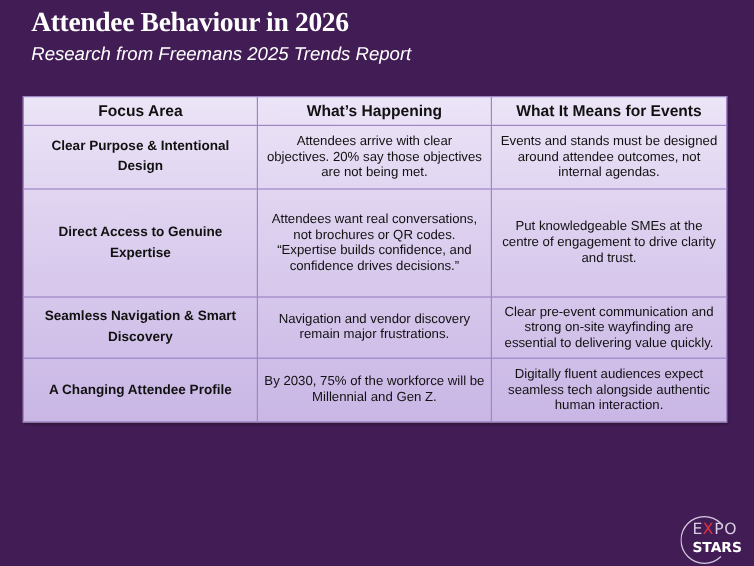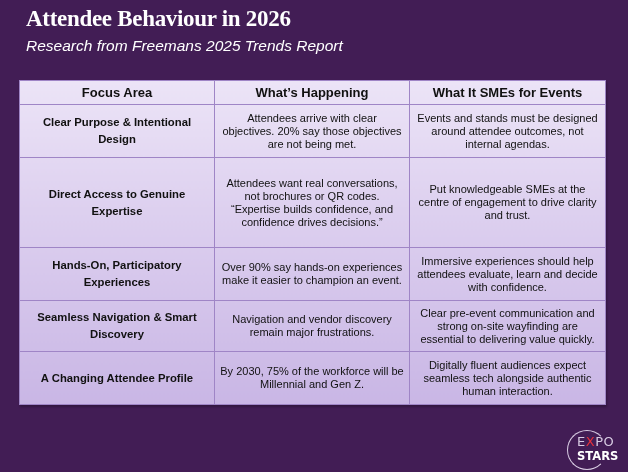--- a/index.html
+++ b/index.html
@@ -61,38 +61,33 @@
 <body>
 
 <div class="title">Attendee Behaviour in 2026</div>
 <div class="subtitle">Research from Freemans 2025 Trends Report</div>
 
 <table class="grid">
   <thead>
     <tr>
       <th class="c1">Focus Area</th>
       <th class="c2">What’s Happening</th>
-      <th class="c3">What It SMEs for Events</th>
+      <th class="c3">What It Means for Events</th>
     </tr>
   </thead>
   <tbody>
     <tr style="height:53px">
       <td class="focus">Clear Purpose &amp; Intentional Design</td>
       <td class="desc">Attendees arrive with clear objectives. 20% say those objectives are not being met.</td>
       <td class="desc">Events and stands must be designed around attendee outcomes, not internal agendas.</td>
     </tr>
     <tr style="height:90px">
       <td class="focus">Direct Access to Genuine Expertise</td>
       <td class="desc">Attendees want real conversations, not brochures or QR codes. “Expertise builds confidence, and confidence drives decisions.”</td>
       <td class="desc">Put knowledgeable SMEs at the centre of engagement to drive clarity and trust.</td>
-    </tr>
-    <tr style="height:53px">
-      <td class="focus">Hands-On, Participatory Experiences</td>
-      <td class="desc">Over 90% say hands-on experiences make it easier to champion an event.</td>
-      <td class="desc">Immersive experiences should help attendees evaluate, learn and decide with confidence.</td>
     </tr>
     <tr style="height:51px">
       <td class="focus">Seamless Navigation &amp; Smart Discovery</td>
       <td class="desc">Navigation and vendor discovery remain major frustrations.</td>
       <td class="desc">Clear pre-event communication and strong on-site wayfinding are essential to delivering value quickly.</td>
     </tr>
     <tr style="height:53px">
       <td class="focus">A Changing Attendee Profile</td>
       <td class="desc">By 2030, 75% of the workforce will be Millennial and Gen Z.</td>
       <td class="desc">Digitally fluent audiences expect seamless tech alongside authentic human interaction.</td>

